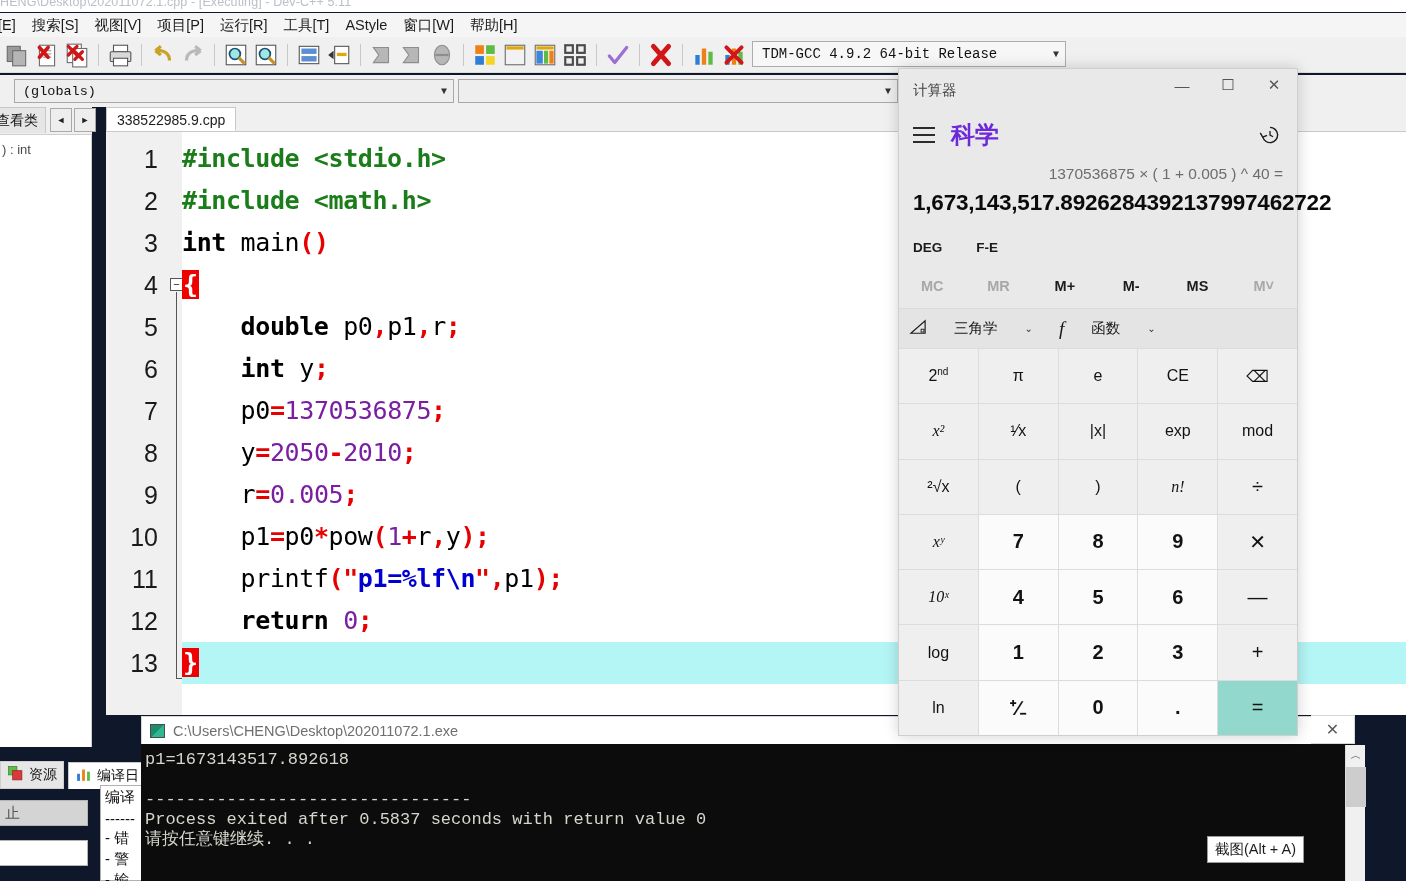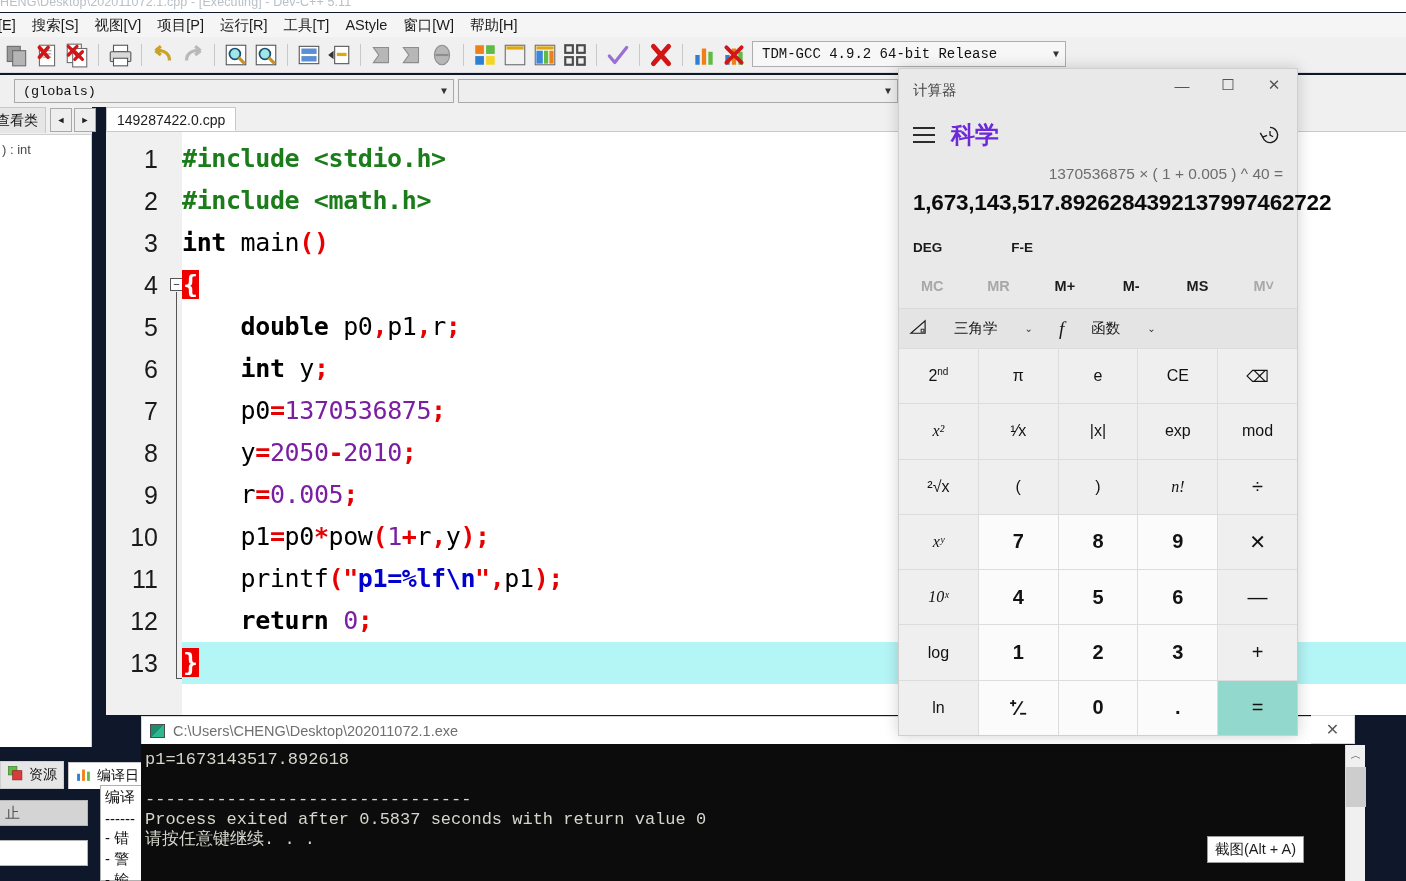--- a/index.html
+++ b/index.html
@@ -160,21 +160,21 @@
   .calc-head { height:48px; display:flex; align-items:center; padding:0 14px; }
   .hamb { width:22px; height:16px; display:flex; flex-direction:column; justify-content:space-between; margin-right:16px; }
   .hamb i { display:block; height:2px; background:#2b2b2b; }
   .calc-mode { font-size:24px; font-weight:bold; color:#6d28d9; flex:1; }
   .hist-icon { width:26px; height:26px; color:#1d1d1d; }
 
   .calc-display { padding:6px 14px 14px 14px; text-align:right; }
   .calc-expr { font-size:15.5px; color:#6d6d6d; white-space:nowrap; }
   .calc-result { font-size:22.5px; font-weight:bold; color:#0b0b0b; margin-top:7px; white-space:nowrap; letter-spacing:-0.2px; }
 
-  .calc-toggles { display:flex; align-items:center; height:34px; padding:0 14px; font-size:13.5px; font-weight:bold; color:#1a1a1a;gap:35px;}
+  .calc-toggles { display:flex; align-items:center; height:34px; padding:0 14px; font-size:13.5px; font-weight:bold; color:#1a1a1a;}
   .calc-toggles .tg { margin-right:34px; }
 
   .calc-mem { display:flex; height:44px; align-items:center; }
   .calc-mem .m { flex:1; text-align:center; font-size:14.5px; font-weight:bold; color:#1c1c1c; }
   .calc-mem .m.dim { color:#a8a8a8; }
 
   .calc-fnrow { display:flex; align-items:center; height:40px; padding:0 10px; background:#e4e4e4; border-top:1px solid #dadada; font-size:14.5px; color:#161616;}
   .fngroup { display:flex; align-items:center; margin-right:26px;gap:20px; }
   .fngroup .gi { margin-right:7px; font-size:16px; }
   .fngroup .cv { margin-left:7px; font-size:10px; color:#333; }
@@ -346,21 +346,21 @@
             <span>►</span>
           </div>
       </div>
       <div class="lp-body">
         <div class="lp-item">) : int</div>
       </div>
     </div>
 
     <div class="edtabs">
       <div class="edtab">
-        <span>149287422.0.cpp</span>
+        <span>338522985.9.cpp</span>
       </div>
     </div>
 
     <div class="editor">
       <div class="gutter" id="gutter">
           <div class="ln" style="top: 6px;">1</div>
           <div class="ln" style="top: 48px;">2</div>
           <div class="ln" style="top: 90px;">3</div>
           <div class="ln" style="top: 132px;">4</div>
           <div class="ln" style="top: 174px;">5</div>

